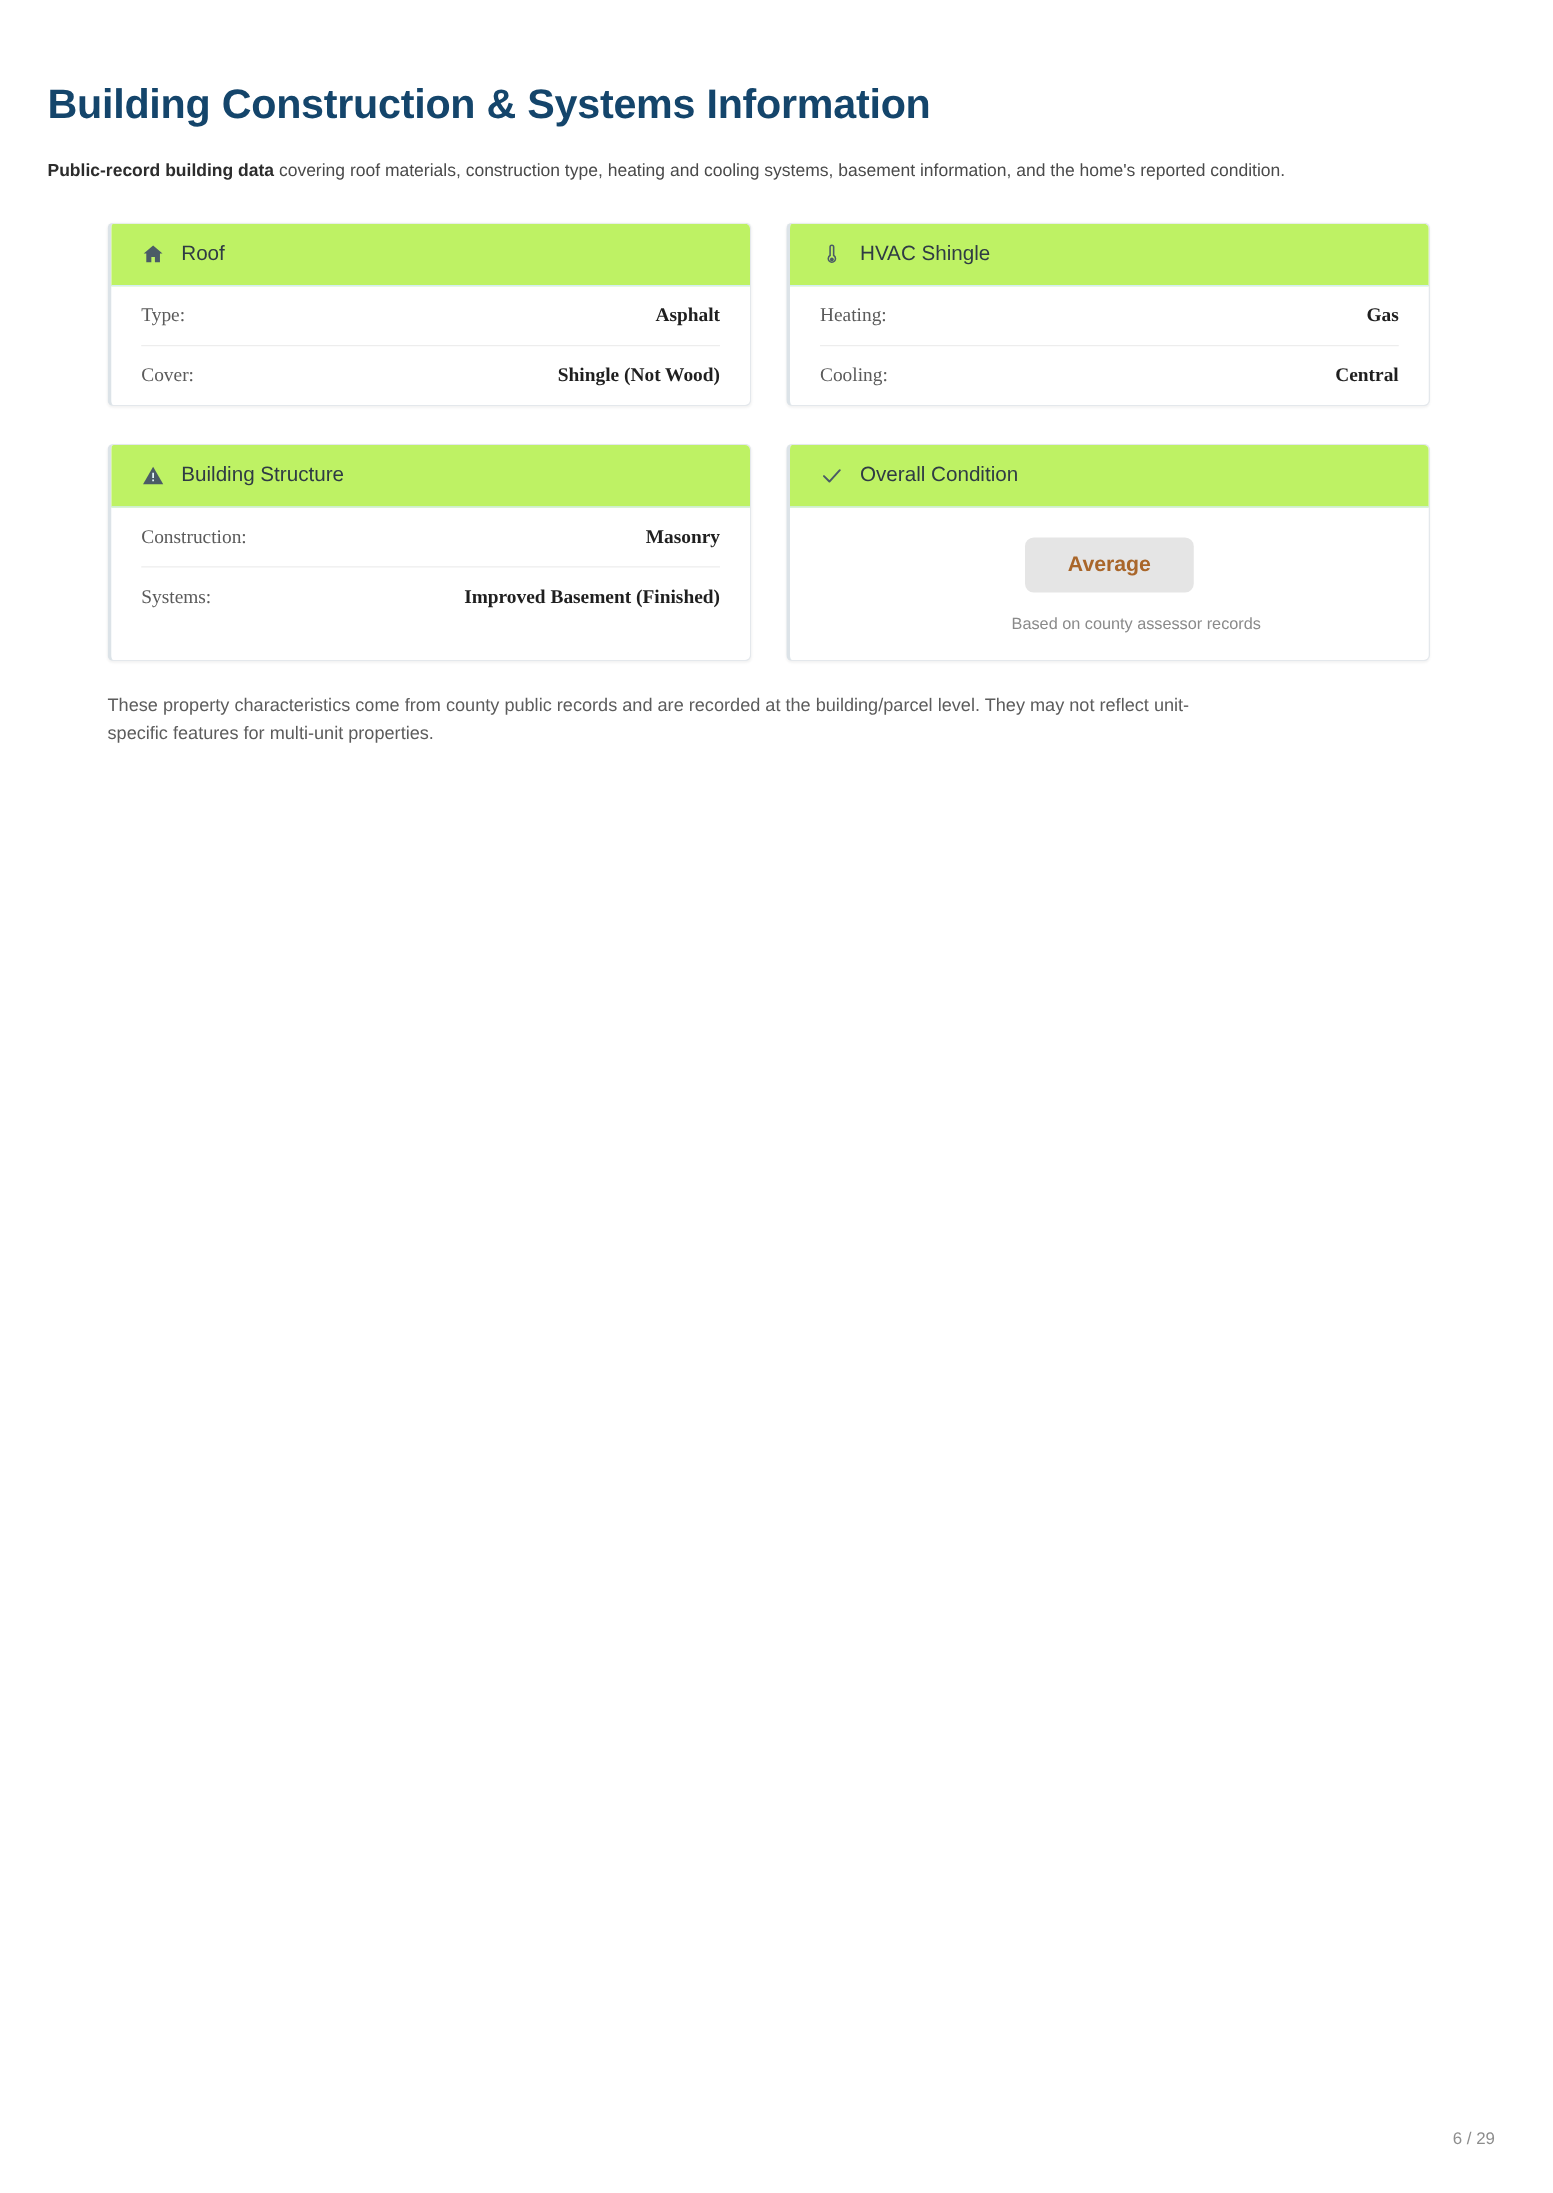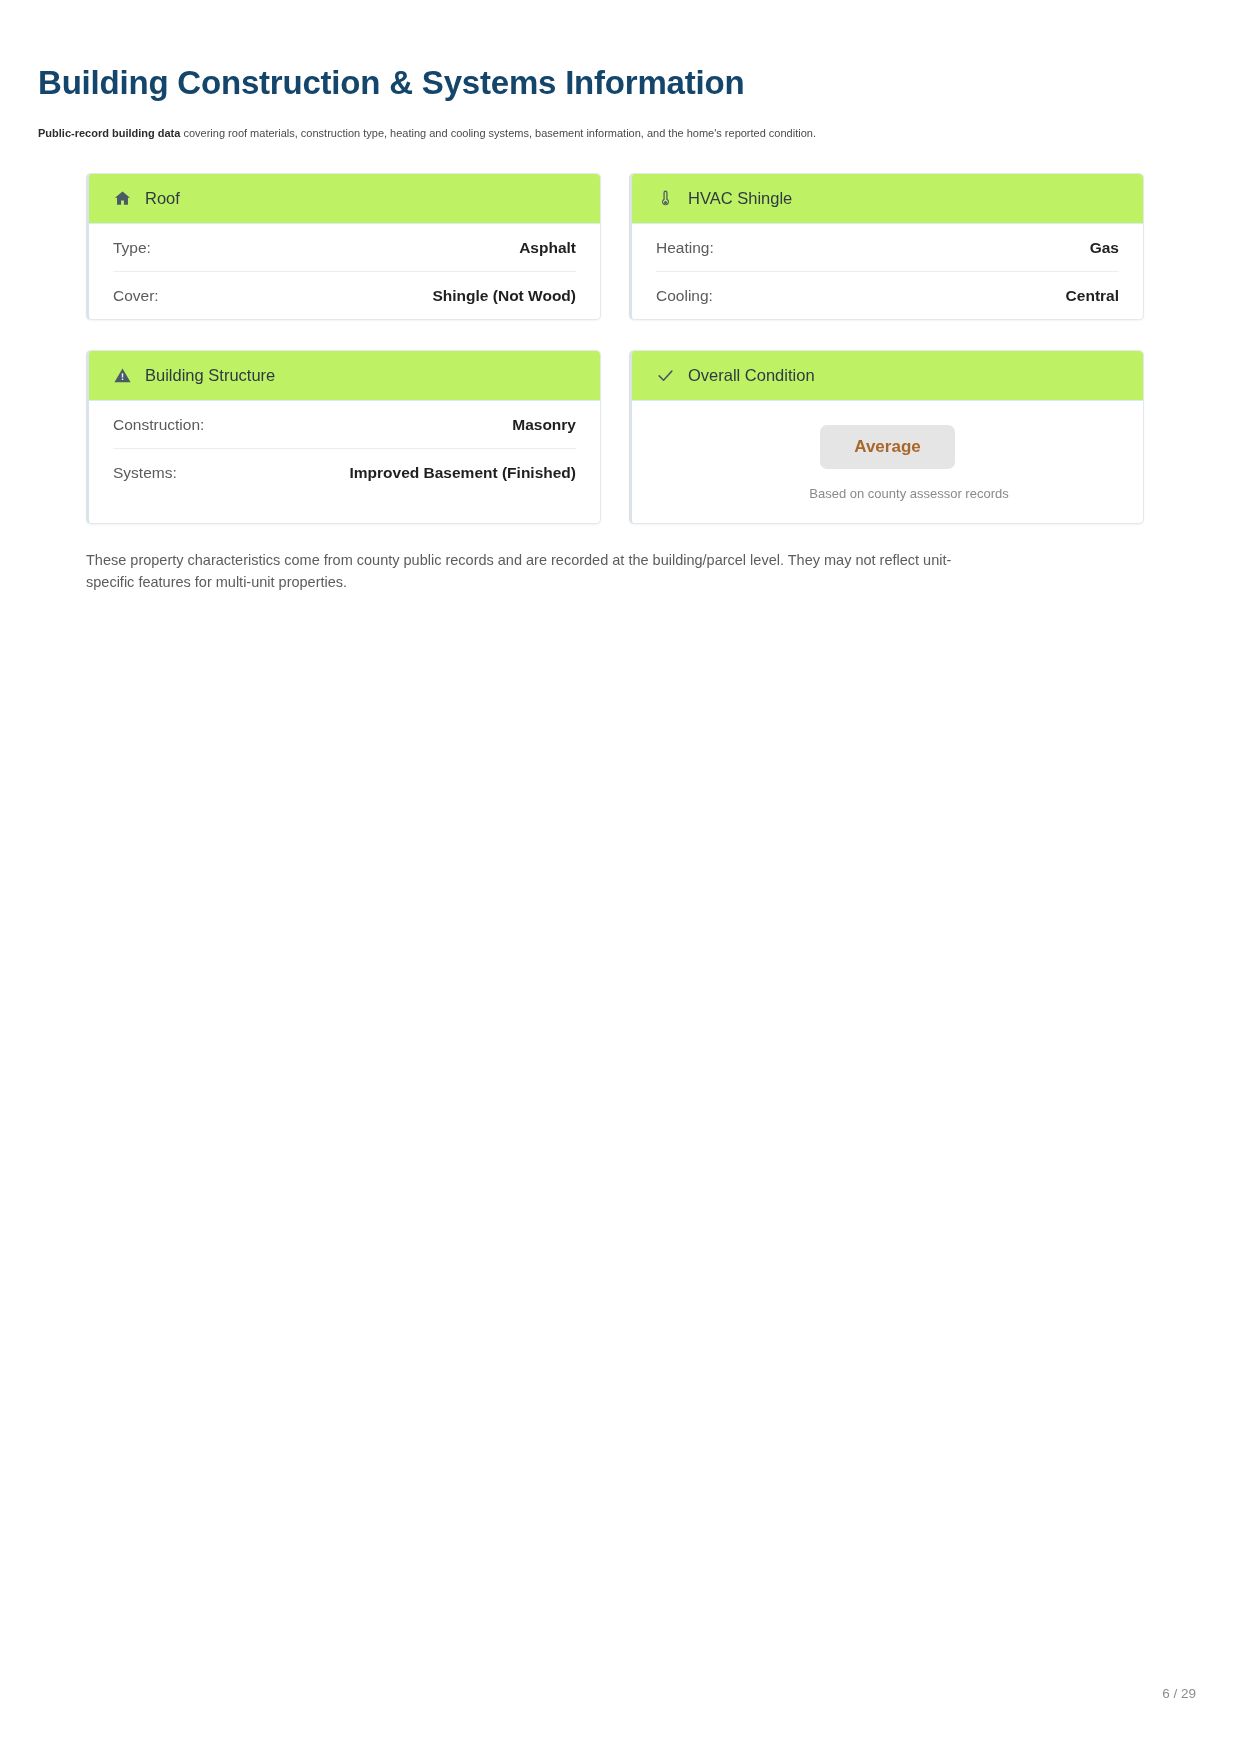--- a/index.html
+++ b/index.html
@@ -21,21 +21,21 @@
   }
   h1.title {
     font-size: 33px;
     line-height: 1.25;
     font-weight: 600;
     color: #14456b;
     margin: 0 0 22px 0;
     letter-spacing: -0.2px;
   }
   p.intro {
-    font-size: 11px;
+    font-size: 14px;
     line-height: 1.62;
     color: #4a4a4a;
     margin: 0 0 30px 0;
     max-width: 1180px;
   }
   p.intro b {
     color: #2c2c2c;
     font-weight: 700;
   }
   .grid {
@@ -74,20 +74,21 @@
   }
   .card-header .icon svg { display: block; }
   .card-title {
     font-size: 16.5px;
     color: #2f3b44;
     font-weight: 400;
   }
   .card-body {
     padding: 0 24px;
     flex: 1 1 auto;
+    font-family: Liberation Serif, serif;
   }
   .row {
     display: flex;
     justify-content: space-between;
     align-items: baseline;
     padding: 15px 0 14px 0;
     border-bottom: 1px solid #ededed;
   }
   .row:last-child { border-bottom: none; }
   .row .label {
@@ -126,21 +127,21 @@
   .footnote {
     margin: 26px 48px 0 48px;
     font-size: 14.5px;
     line-height: 1.5;
     color: #5c5c5c;
     max-width: 900px;
   }
   .page-number {
     position: absolute;
     right: 46px;
-    bottom: 53px;
+    bottom: 36px;
     font-size: 13.5px;
     color: #8d8d8d;
   }
 </style>
 </head>
 <body>
 
 <div class="page">
 
   <h1 class="title">Building Construction &amp; Systems Information</h1>

